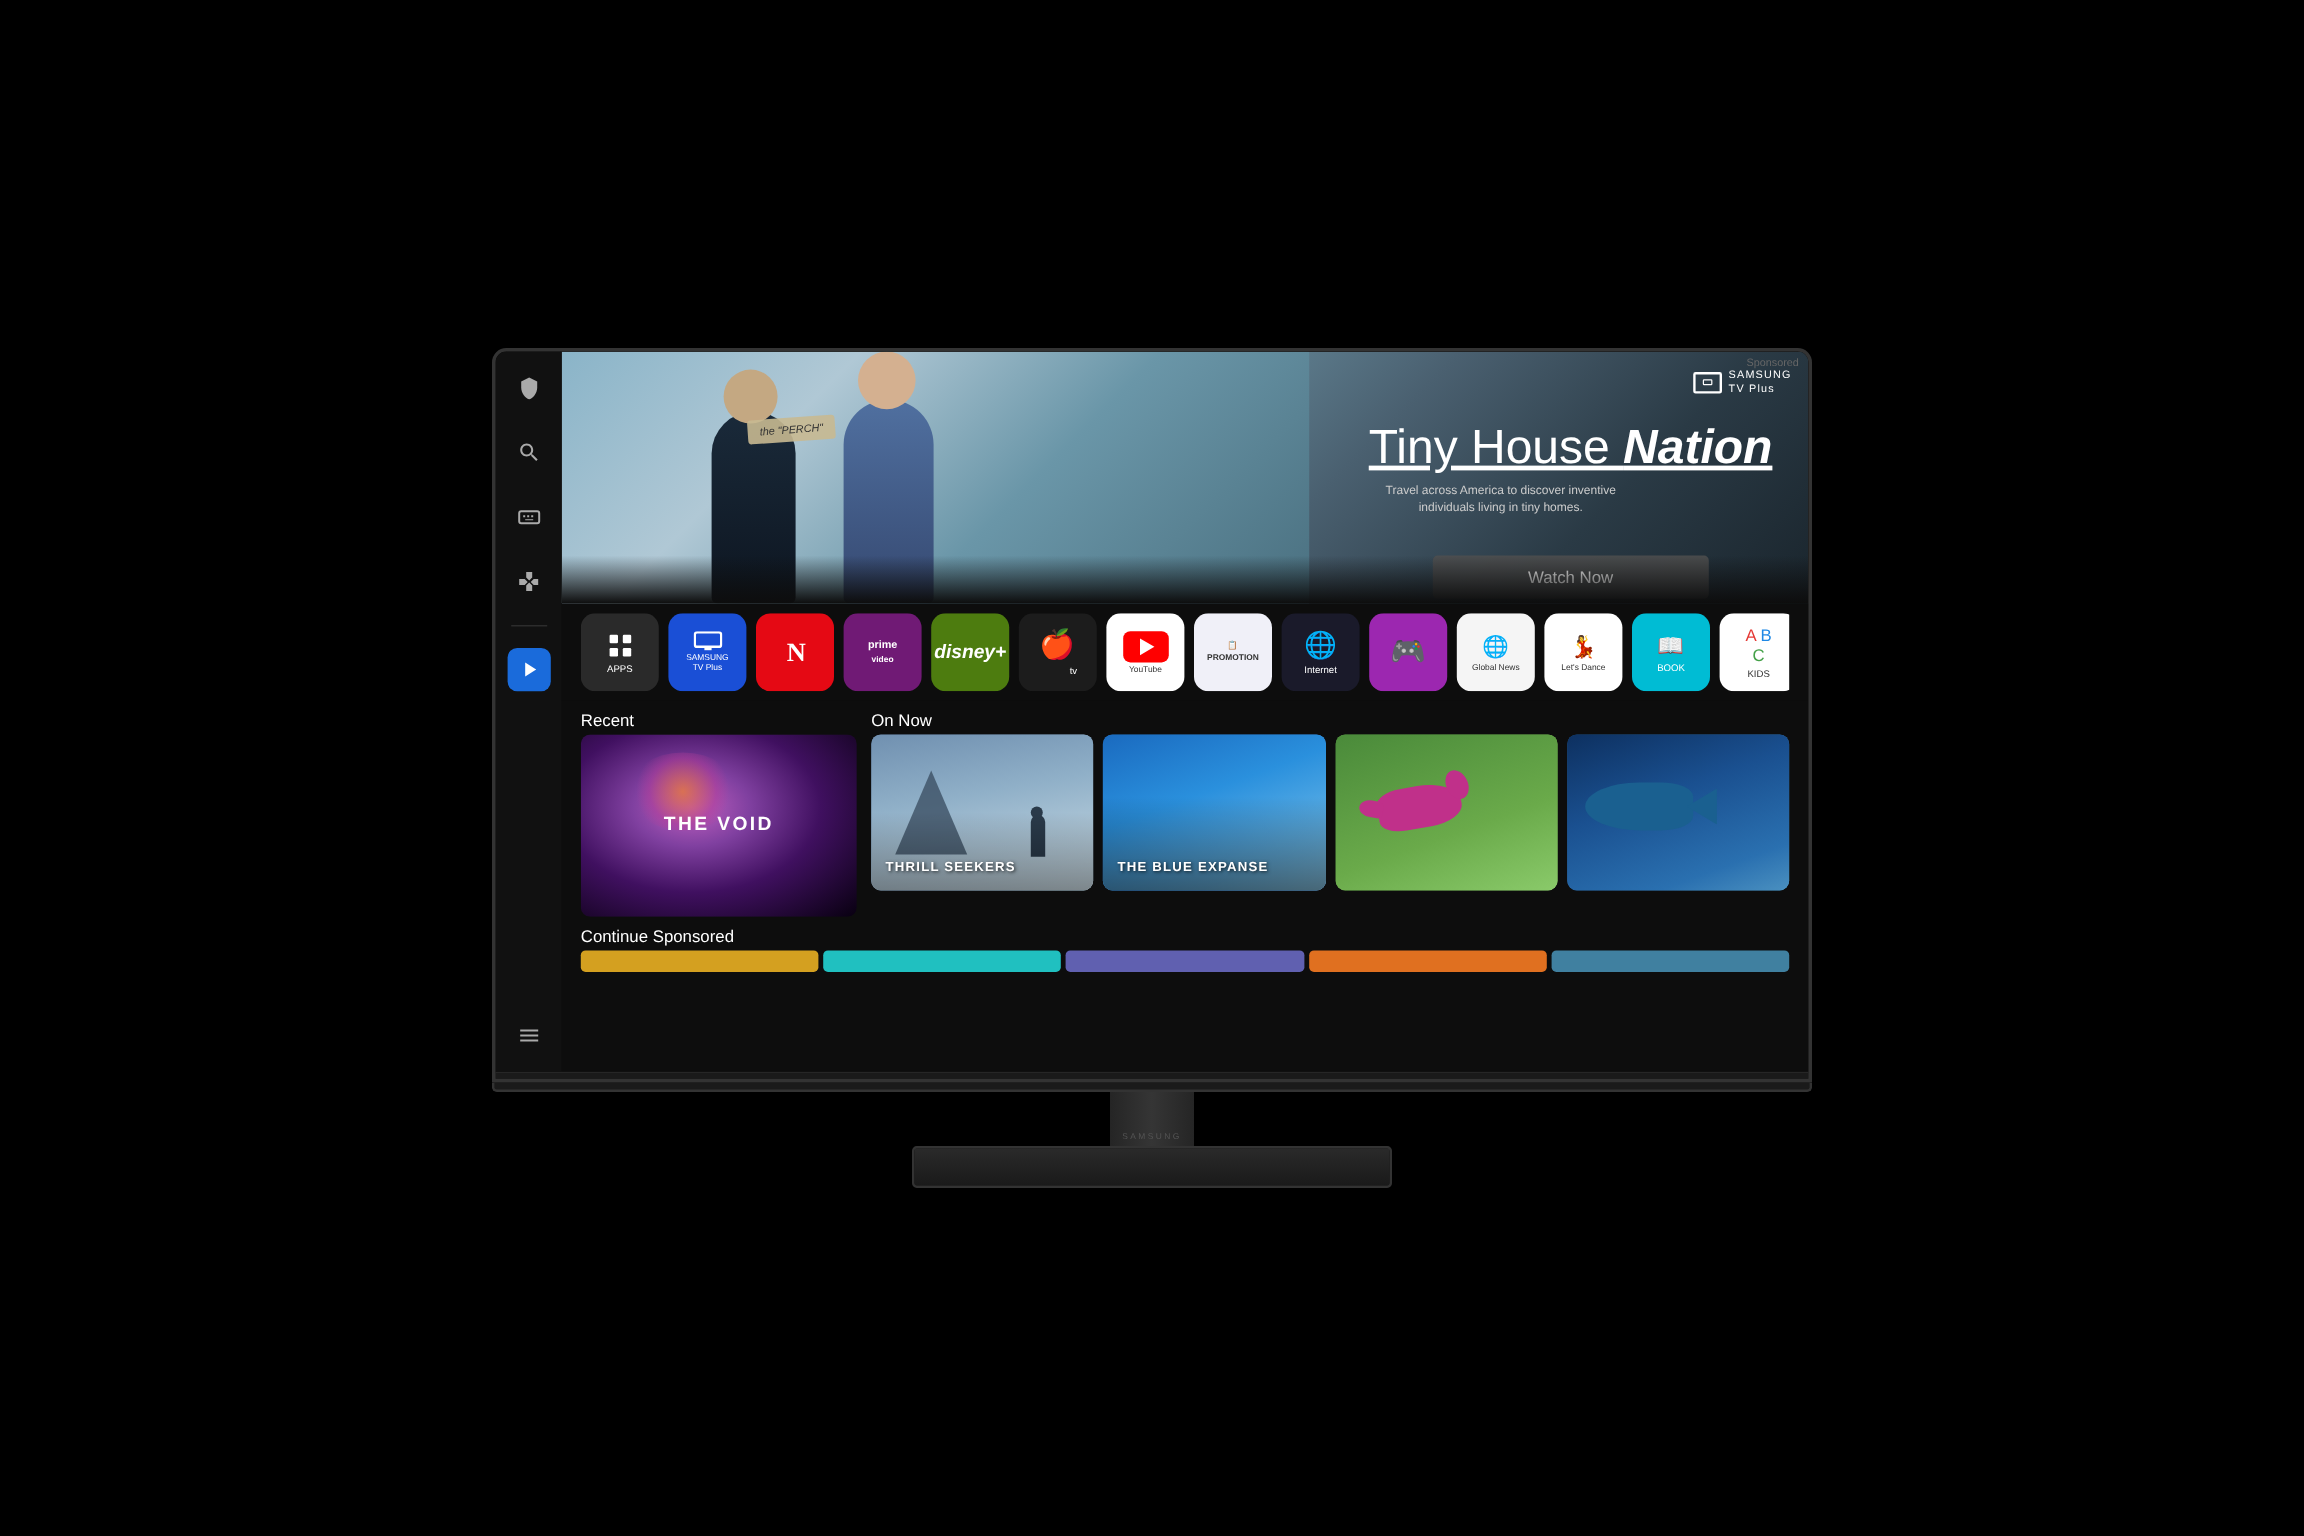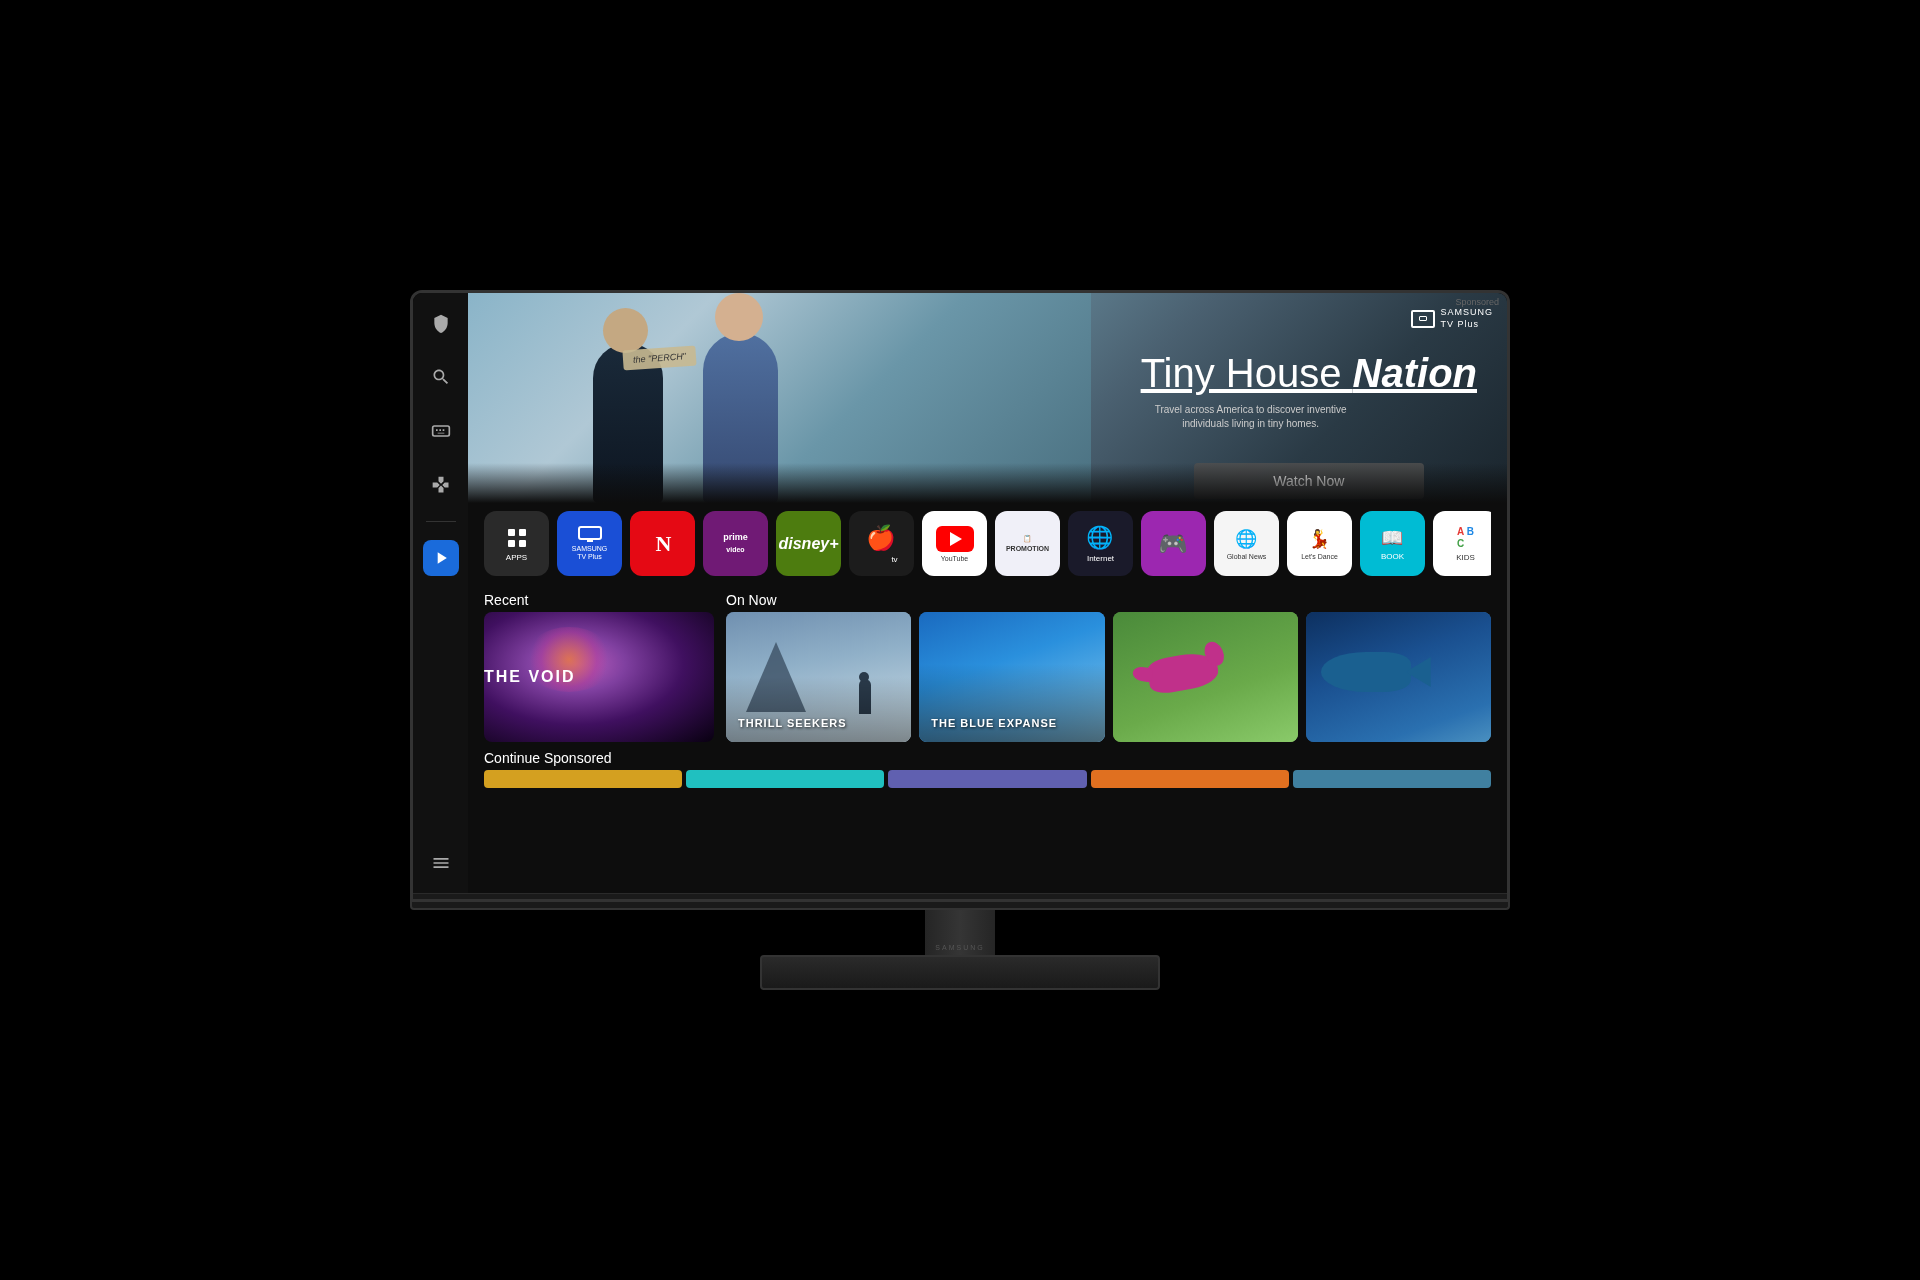--- a/index.html
+++ b/index.html
@@ -216,25 +216,26 @@
       gap: 12px;
       align-items: flex-start;
     }
 
     .recent-section {
       flex-shrink: 0;
     }
 
     .recent-thumb {
       width: 230px;
-      height: 130px;
+      height: 152px;
       background: radial-gradient(ellipse at 40% 50%, #a060b0 0%, #7040a0 30%, #3020508 60%, #0a0515 100%);
       border-radius: 8px;
       display: flex;
       align-items: center;
+      justify-content: center;
       position: relative;
       overflow: hidden;
     }
 
     .recent-thumb::before {
       content: '';
       position: absolute;
       top: 20px;
       left: 50px;
       width: 80px;
@@ -509,21 +510,21 @@
               <div style="font-size:18px;">💃</div>
               <div class="app-label" style="color:#333; font-size:7px;">Let's Dance</div>
             </div>
 
             <div class="app-icon app-book">
               <div style="font-size:18px;">📖</div>
               <div class="app-label">BOOK</div>
             </div>
 
             <div class="app-icon app-kids">
-              <div style="font-size:10px; font-weight:bold; line-height:1.2; "><span style="color:#e53935;">A</span> <span style="color:#1e88e5;">B</span><br><span style="color:#43a047;">C</span></div>
+              <div style="font-size:14px; font-weight:normal; line-height:1.2; text-align:center;"><span style="color:#e53935;">A</span> <span style="color:#1e88e5;">B</span><br><span style="color:#43a047;">C</span></div>
               <div class="app-label" style="color:#333;">KIDS</div>
             </div>
 
           </div>
         </div>
 
         <div class="content-area">
 
           <div class="recent-and-onnow">
 

